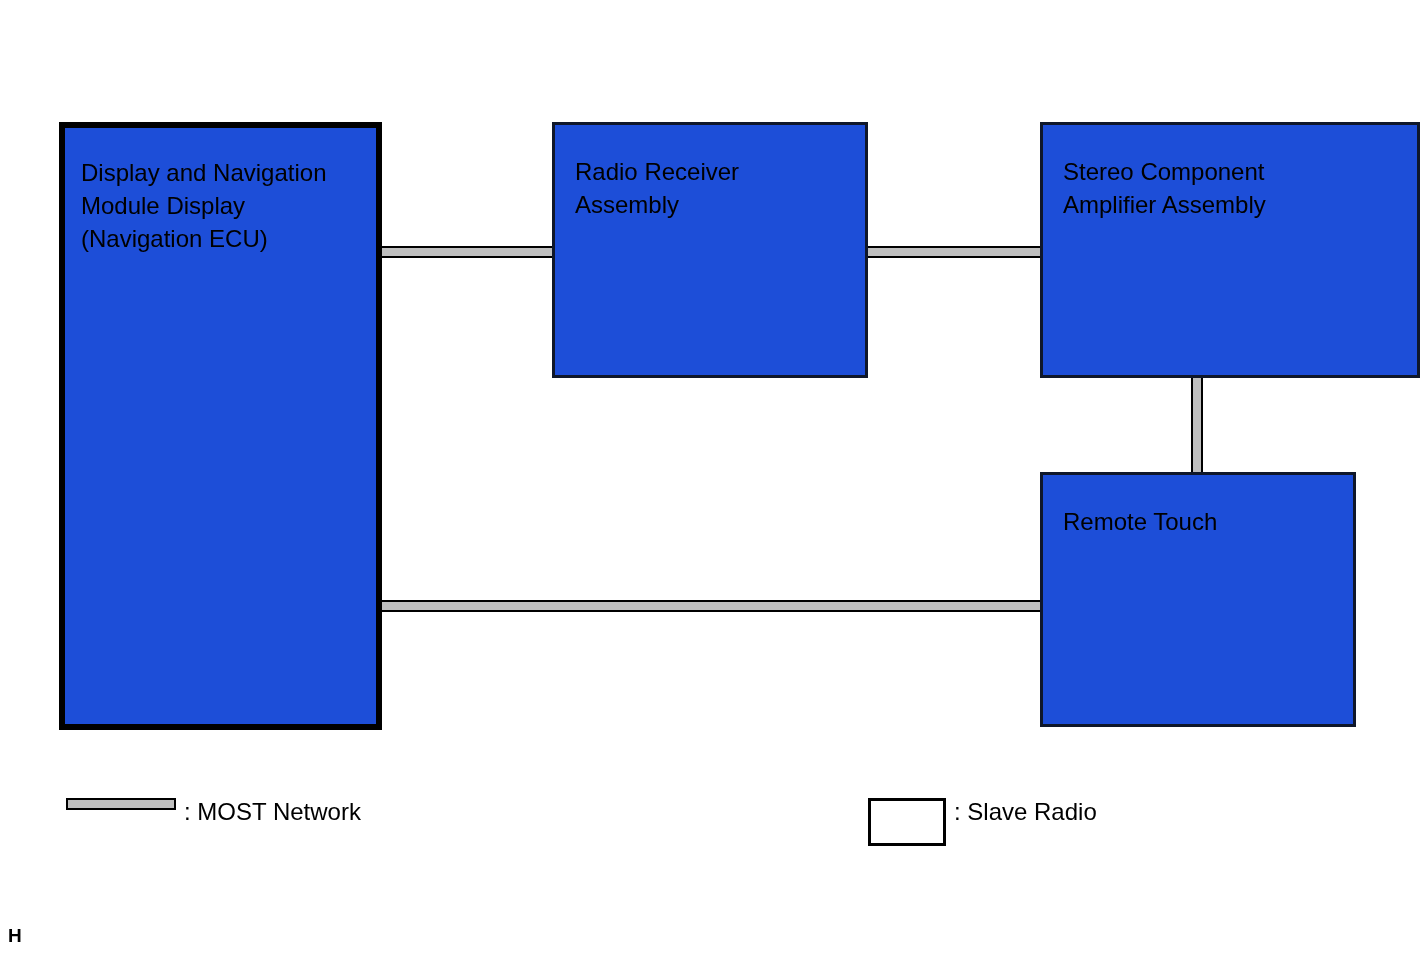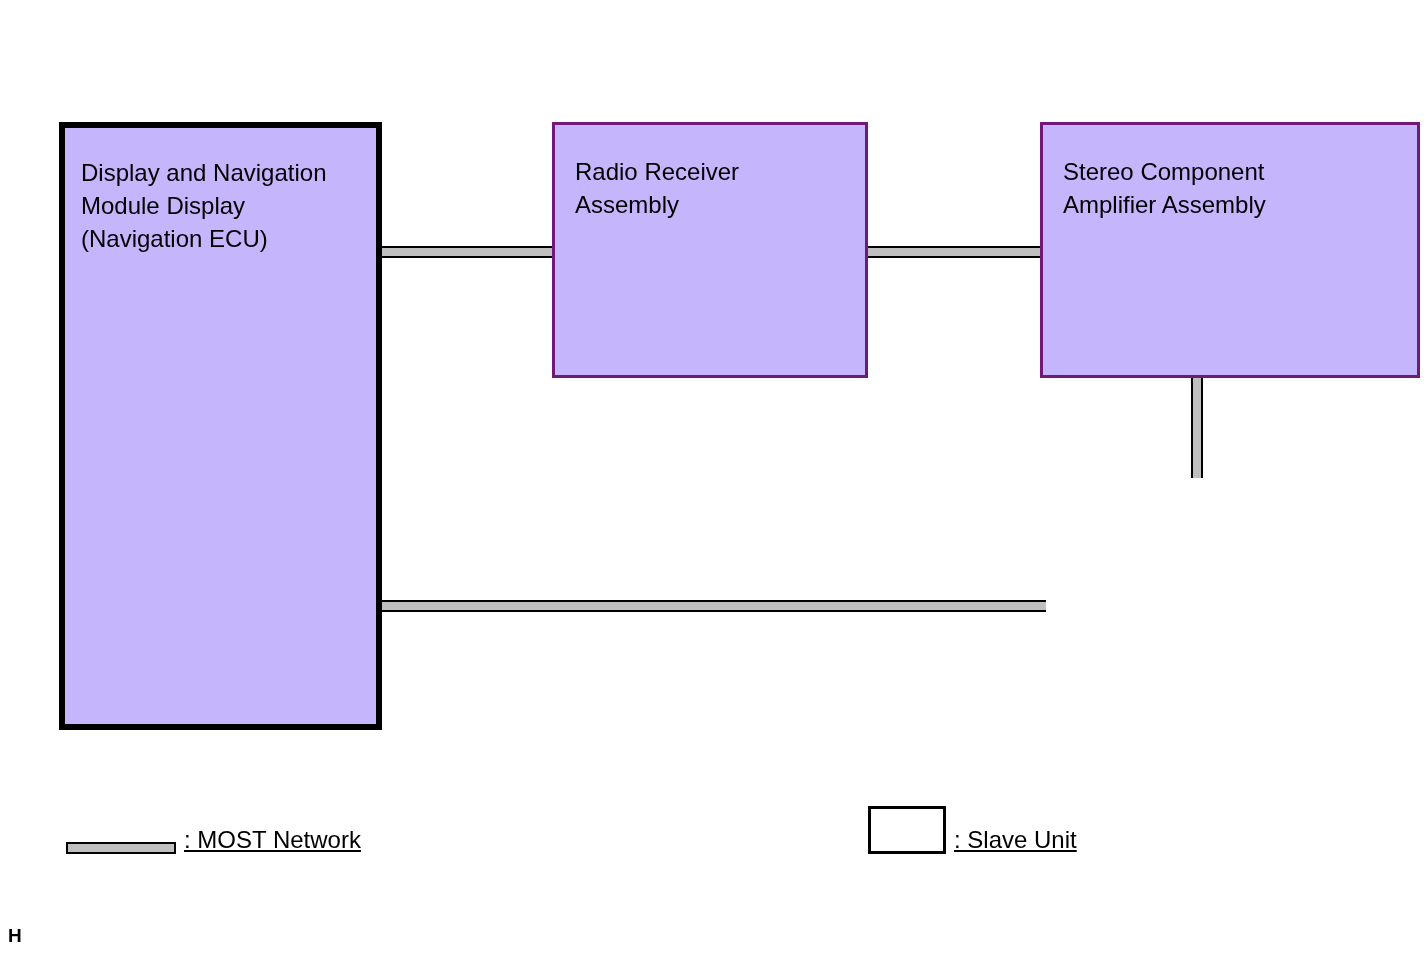--- a/index.html
+++ b/index.html
@@ -13,29 +13,29 @@
     width: 1424px;
     height: 959px;
     background: #ffffff;
     font-family: "Liberation Sans", sans-serif;
     overflow: hidden;
   }
 
   
   .node {
     position: absolute;
-    background: #c4b5fd;
+    background: #1d4ed8;
     box-sizing: border-box;
     z-index: 4;
   }
   .node.master {
     border: 6px solid #000000;
   }
   .node.slave {
-    border: 3px solid #701a75;
+    border: 3px solid #0f172a;
   }
   .node-label {
     position: absolute;
     left: 20px;
     top: 30px;
     right: 8px;
     font-size: 24px;
     line-height: 33px;
     color: #000000;
     white-space: pre-line;
@@ -62,23 +62,22 @@
     background: #bfbfbf;
     border-left: 2px solid #000000;
     border-right: 2px solid #000000;
     z-index: 2;
   }
 
   
   .legend-item {
     position: absolute;
     display: flex;
-    align-items: flex-end;
+    align-items: flex-start;
     height: 56px;
-    text-decoration: underline;
   }
   .legend-text {
     font-size: 24px;
     color: #000000;
     white-space: nowrap;
     margin-left: 8px;
   }
   .swatch-line {
     width: 110px;
     height: 12px;
@@ -133,27 +132,30 @@
   <div class="node slave" style="left:552px; top:122px; width:316px; height:256px;">
     <div class="node-label">Radio Receiver
 Assembly</div>
   </div>
 
   <div class="node slave" style="left:1040px; top:122px; width:380px; height:256px;">
     <div class="node-label">Stereo Component
 Amplifier Assembly</div>
   </div>
 
+  <div class="node slave" style="left:1040px; top:472px; width:316px; height:255px;">
+    <div class="node-label">Remote Touch</div>
+  </div>
 
   <div class="legend-item" style="left:66px; top:798px;">
     <span class="swatch-line"></span>
     <span class="legend-text">: MOST Network</span>
   </div>
 
 
   <div class="legend-item" style="left:868px; top:798px;">
     <span class="swatch-box slave"></span>
-    <span class="legend-text">: Slave Unit</span>
+    <span class="legend-text">: Slave Radio</span>
   </div>
 
   <div id="page-marker">H</div>
 
 </div>
 
 </body></html>

